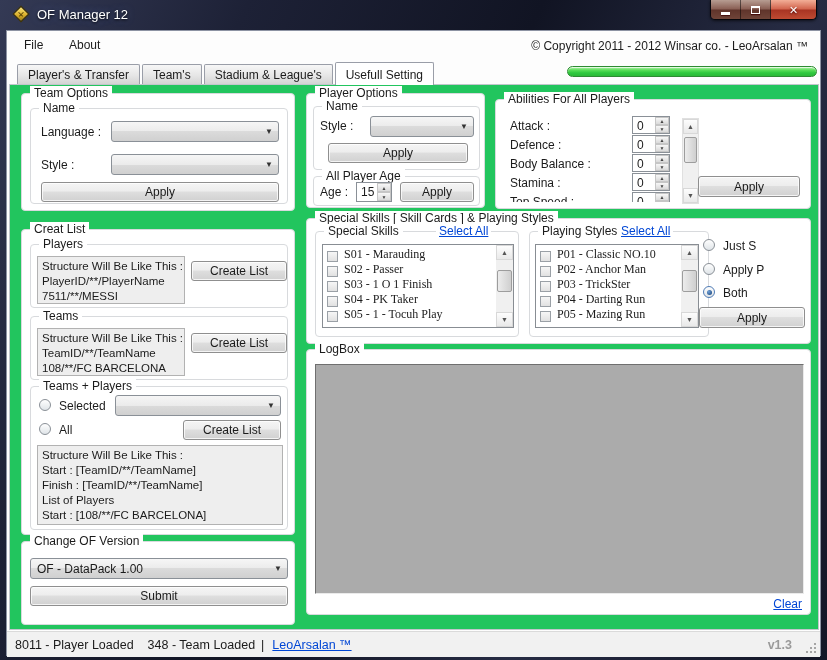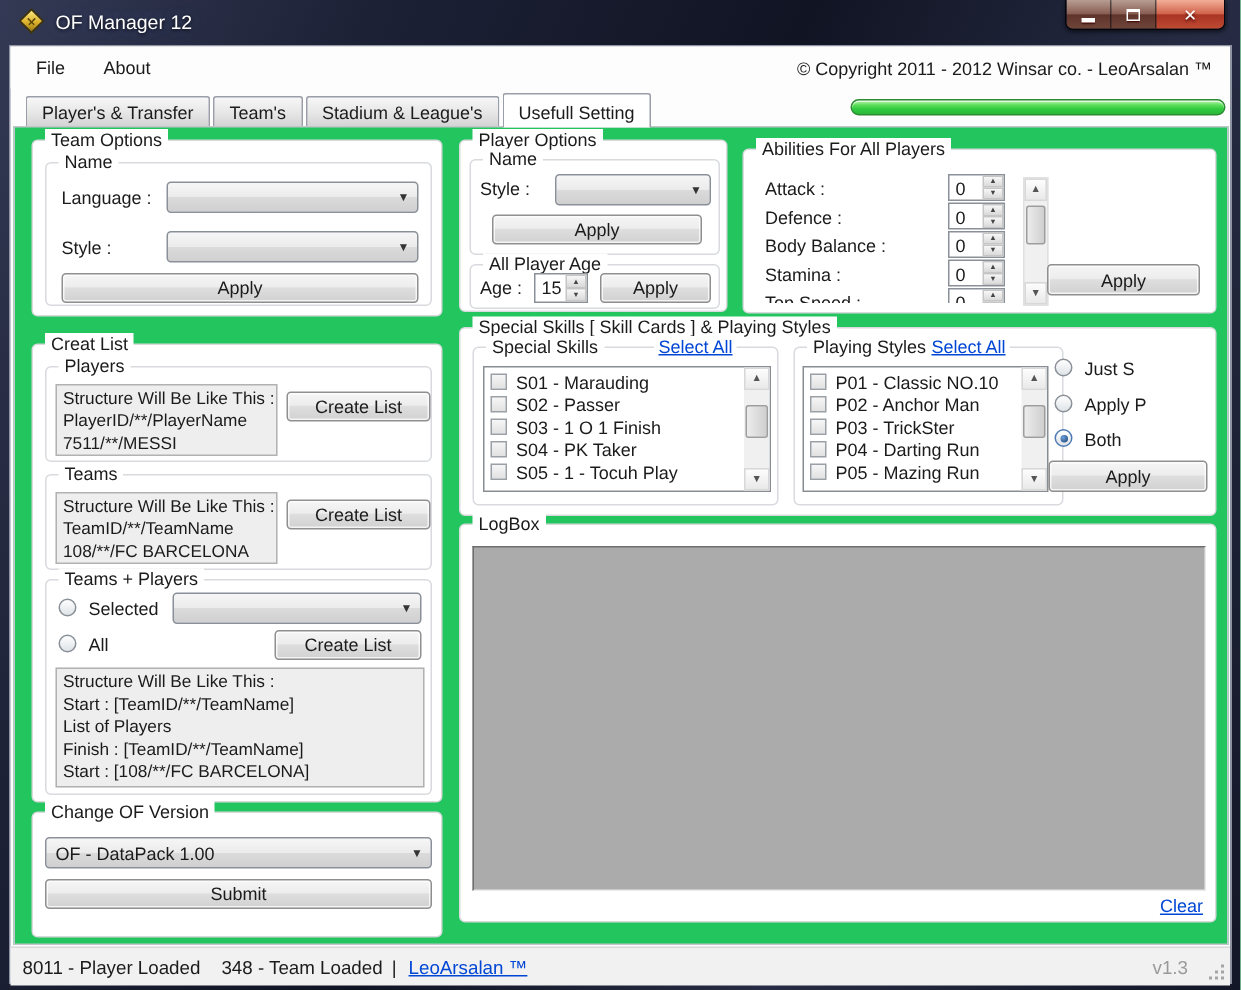--- a/index.html
+++ b/index.html
@@ -67,21 +67,21 @@
     background:linear-gradient(#f6f6f6,#ebebeb 50%,#dbdbdb 50%,#d0d0d0); }
   .combo .val { flex:1; padding-left:6px; white-space:nowrap; overflow:hidden; }
   .combo .arr { width:18px; text-align:center; color:#333; font-size:8px; }
   .spin { position:absolute; background:#fff; border:1px solid #8a9097; display:flex; }
   .spin .sval { flex:1; padding:2px 0 0 4px; }
   .sbtns { width:14px; display:flex; flex-direction:column; }
   .sb { flex:1; display:flex; align-items:center; justify-content:center; font-size:5px; color:#444;
     background:linear-gradient(#f7f7f7,#dadada); border:1px solid #c6c6c6; cursor:pointer; }
   .listbox { position:absolute; background:#fff; border:1px solid #888d93; }
   .lb-items { position:absolute; left:0; top:0; right:17px; bottom:0; overflow:hidden; padding:2px 0 0 4px; }
-  .chkrow { display:flex; align-items:center; height:15px; gap:6px; cursor:pointer; }
+  .chkrow { display:flex; align-items:flex-end; height:15px; gap:6px; cursor:pointer;font-family:Liberation Serif, serif; }
   .chk { width:11px; height:11px; border:1px solid #9aa0a6; background:linear-gradient(#f6f6f6,#e1e1e1); flex:none; }
   .chklbl { white-space:nowrap; }
   .lb-scroll { position:absolute; right:0; top:0; bottom:0; width:17px; background:#f0f0f0;
     display:flex; flex-direction:column; }
   .vscroll { position:absolute; width:17px; background:#f0f0f0; border:1px solid #e0e0e0;
     display:flex; flex-direction:column; }
   .vs-arr { height:15px; display:flex; align-items:center; justify-content:center; font-size:7px; color:#555;
     background:linear-gradient(#fdfdfd,#e9e9e9); border:1px solid #d8d8d8; cursor:pointer; }
   .vs-track { flex:1; position:relative; }
   .vs-thumb { position:absolute; left:1px; right:1px; border:1px solid #9d9d9d; border-radius:2px; cursor:pointer;
@@ -93,21 +93,21 @@
     border-radius:50%; background:radial-gradient(circle at 35% 35%,#6fa0d8,#123c72); }
   .structbox { position:absolute; background:#eeeeee; border:1px solid #b2b2b2; padding:2px 4px;
     line-height:15px; font-size:11.5px; white-space:nowrap; overflow:hidden; }
   .link { color:#0046d5; text-decoration:underline; cursor:pointer; }
   .logarea { position:absolute; background:#ababab;
     border:1px solid; border-color:#6f6f6f #eaeaea #eaeaea #6f6f6f; }
 
   .statusbar { position:absolute; left:0; top:600px; width:100%; height:26px; background:#f1f1f1;
     border-top:1px solid #dadada; display:flex; align-items:center; padding-left:8px; gap:14px;
     font-size:12.5px; }
-  .sb-ver { margin-left:auto; color:#9a9a9a; font-weight:normal; padding-right:28px; }
+  .sb-ver { margin-left:auto; color:#9a9a9a; font-weight:bold; padding-right:28px; }
   .grip { position:absolute; right:3px; bottom:3px; width:12px; height:12px; cursor:nwse-resize; }
   .grip::before { content:""; position:absolute; right:1px; bottom:1px; width:2px; height:2px; background:#a5a5a5;
     box-shadow:-4px 0 0 #a5a5a5, 0 -4px 0 #a5a5a5, -8px 0 0 #a5a5a5, -4px -4px 0 #a5a5a5, 0 -8px 0 #a5a5a5; }
 </style>
 </head>
 <body>
 
 <div class="window">
 
   <div class="titlebar">
@@ -284,22 +284,22 @@
           <div class="combo" style="left:84px;top:8px;width:166px">
             <span class="val"></span>
             <span class="arr">▼</span>
           </div>
           <span class="radio" style="left:8px;top:36px"></span>
           <span class="lbl" style="left:28px;top:36px">All</span>
           <div class="btn" style="left:152px;top:33px;width:98px;height:20px">Create List</div>
           <div class="structbox" style="left:6px;top:58px;width:246px;height:80px">
             <div>Structure Will Be Like This :</div>
             <div>Start : [TeamID/**/TeamName]</div>
+            <div>Finish : [TeamID/**/TeamName]</div>
             <div>List of Players</div>
-            <div>Finish : [TeamID/**/TeamName]</div>
             <div>Start : [108/**/FC BARCELONA]</div>
           </div>
         </div>
       </div>
 
       <div class="gb" style="left:296px;top:133px;width:505px;height:126px">
         <span class="gb-t">Special Skills [ Skill Cards ] &amp; Playing Styles</span>
 
         <div class="gb" style="left:8px;top:12px;width:204px;height:106px">
           <span class="gb-t">Special Skills</span>

